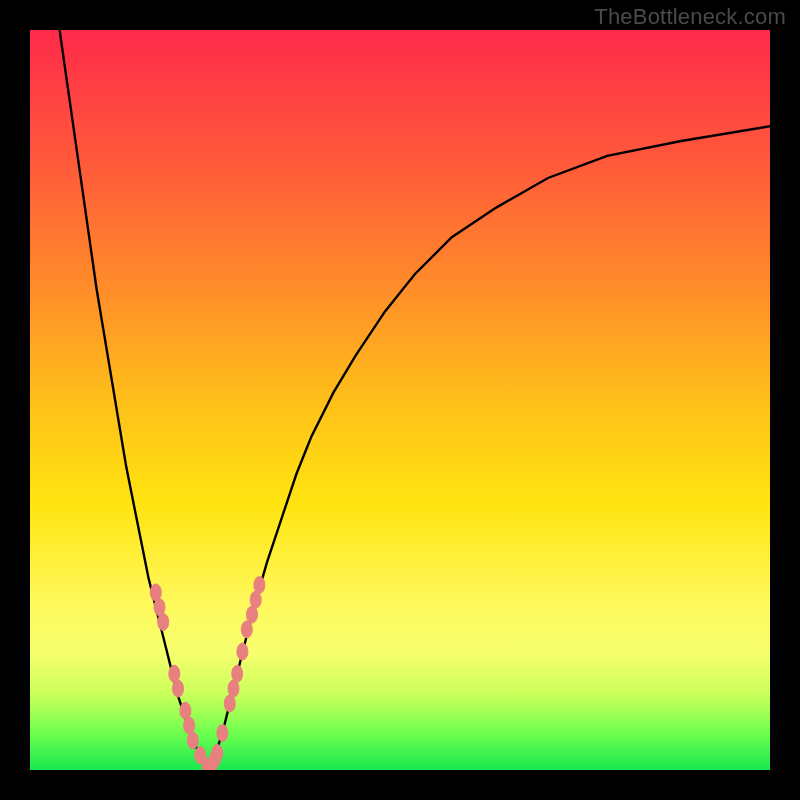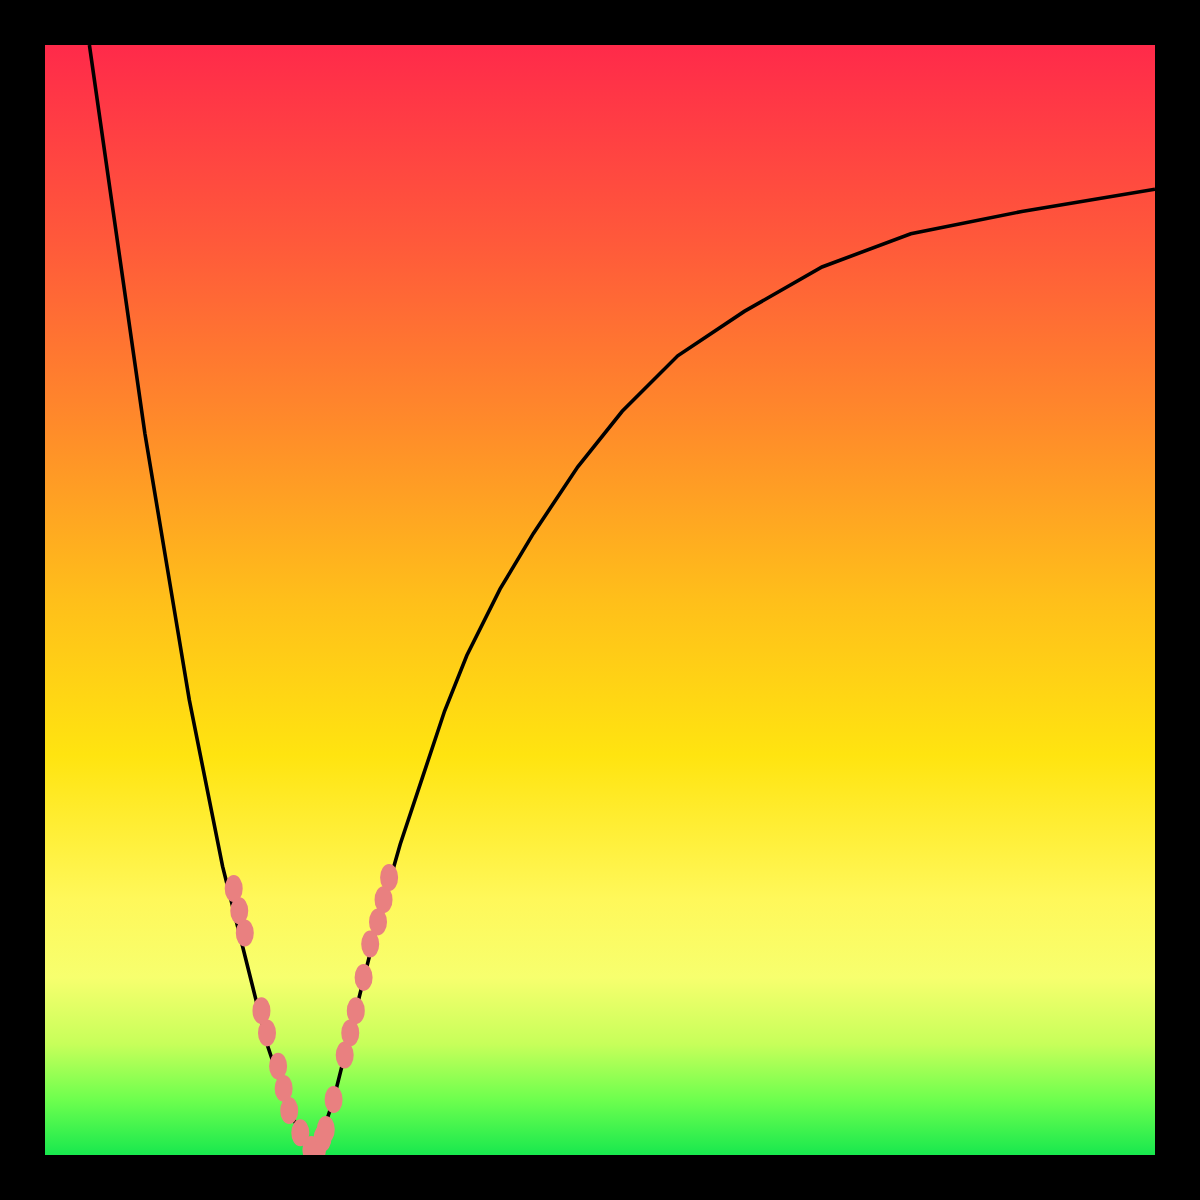--- a/index.html
+++ b/index.html
@@ -95,13 +95,14 @@
           <ellipse cx="203.5" cy="658.6" rx="5.5" ry="8.5" class="dot"></ellipse>
           <ellipse cx="207.2" cy="643.8" rx="5.5" ry="8.5" class="dot"></ellipse>
           <ellipse cx="212.4" cy="621.6" rx="5.5" ry="8.5" class="dot"></ellipse>
           <ellipse cx="216.8" cy="599.4" rx="5.5" ry="8.5" class="dot"></ellipse>
           <ellipse cx="222.0" cy="584.6" rx="5.5" ry="8.5" class="dot"></ellipse>
           <ellipse cx="225.7" cy="569.8" rx="5.5" ry="8.5" class="dot"></ellipse>
           <ellipse cx="229.4" cy="555.0" rx="5.5" ry="8.5" class="dot"></ellipse>
         </g>
     </svg>
   </div>
+  <div class="watermark">TheBottleneck.com</div>
 </div>
 
 </body></html>

